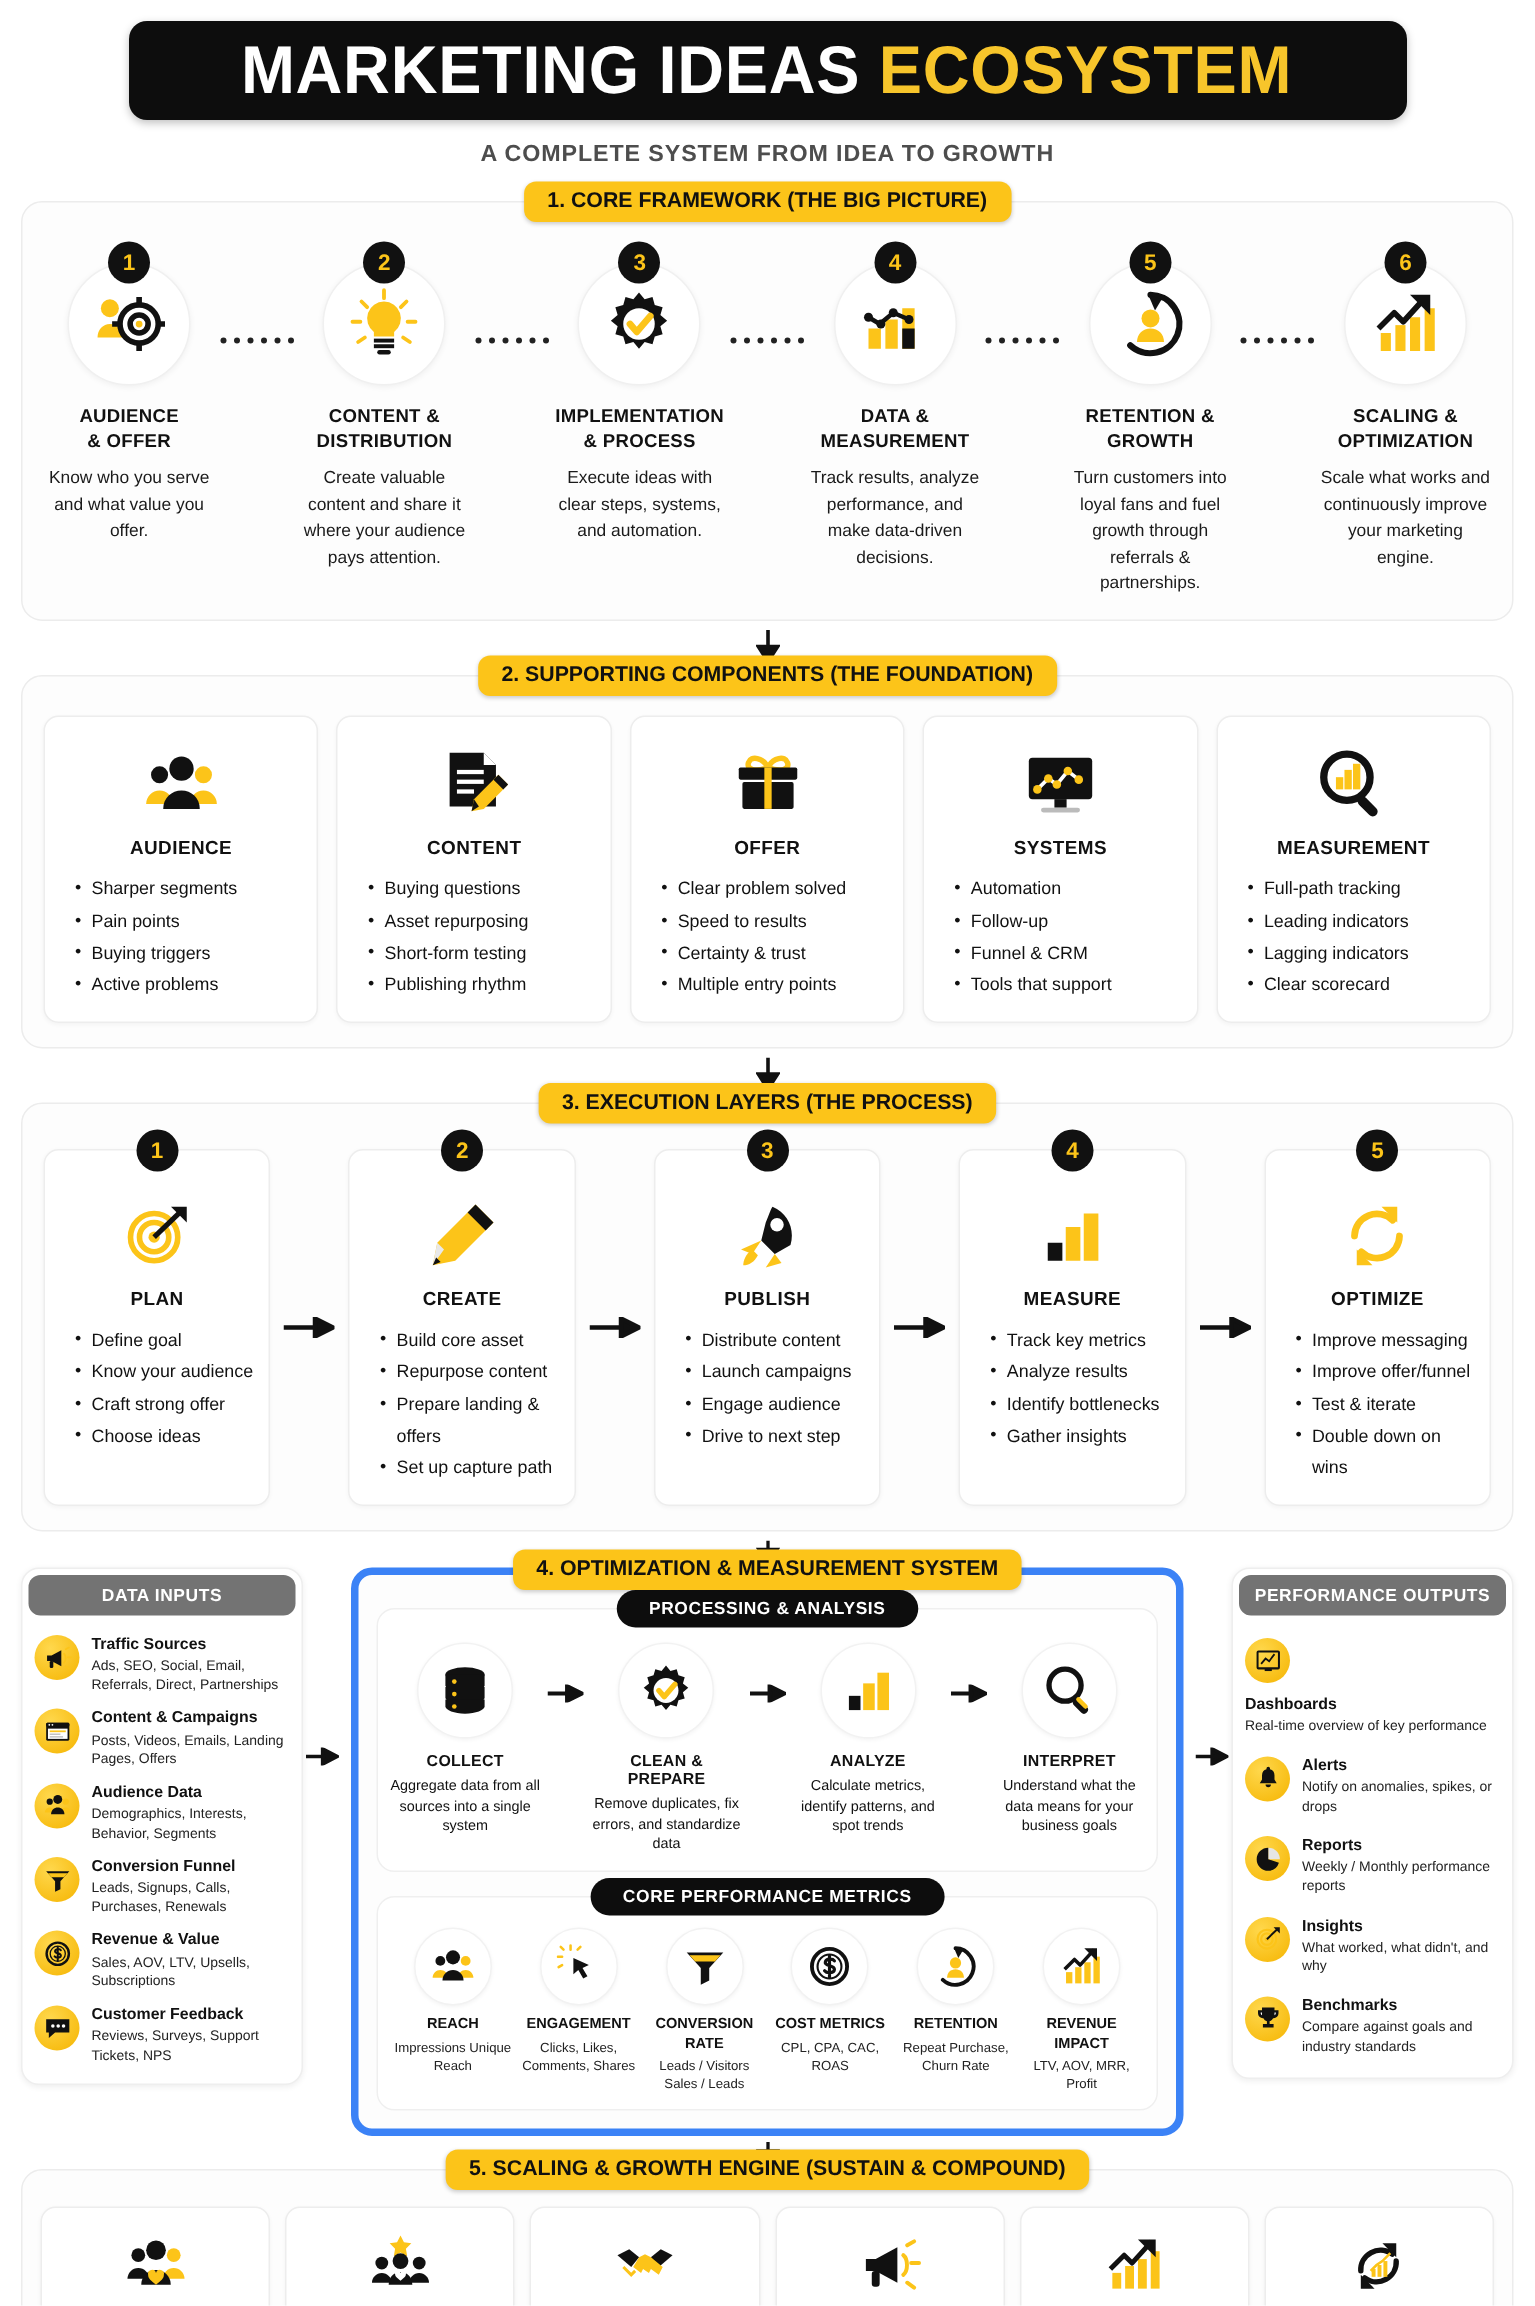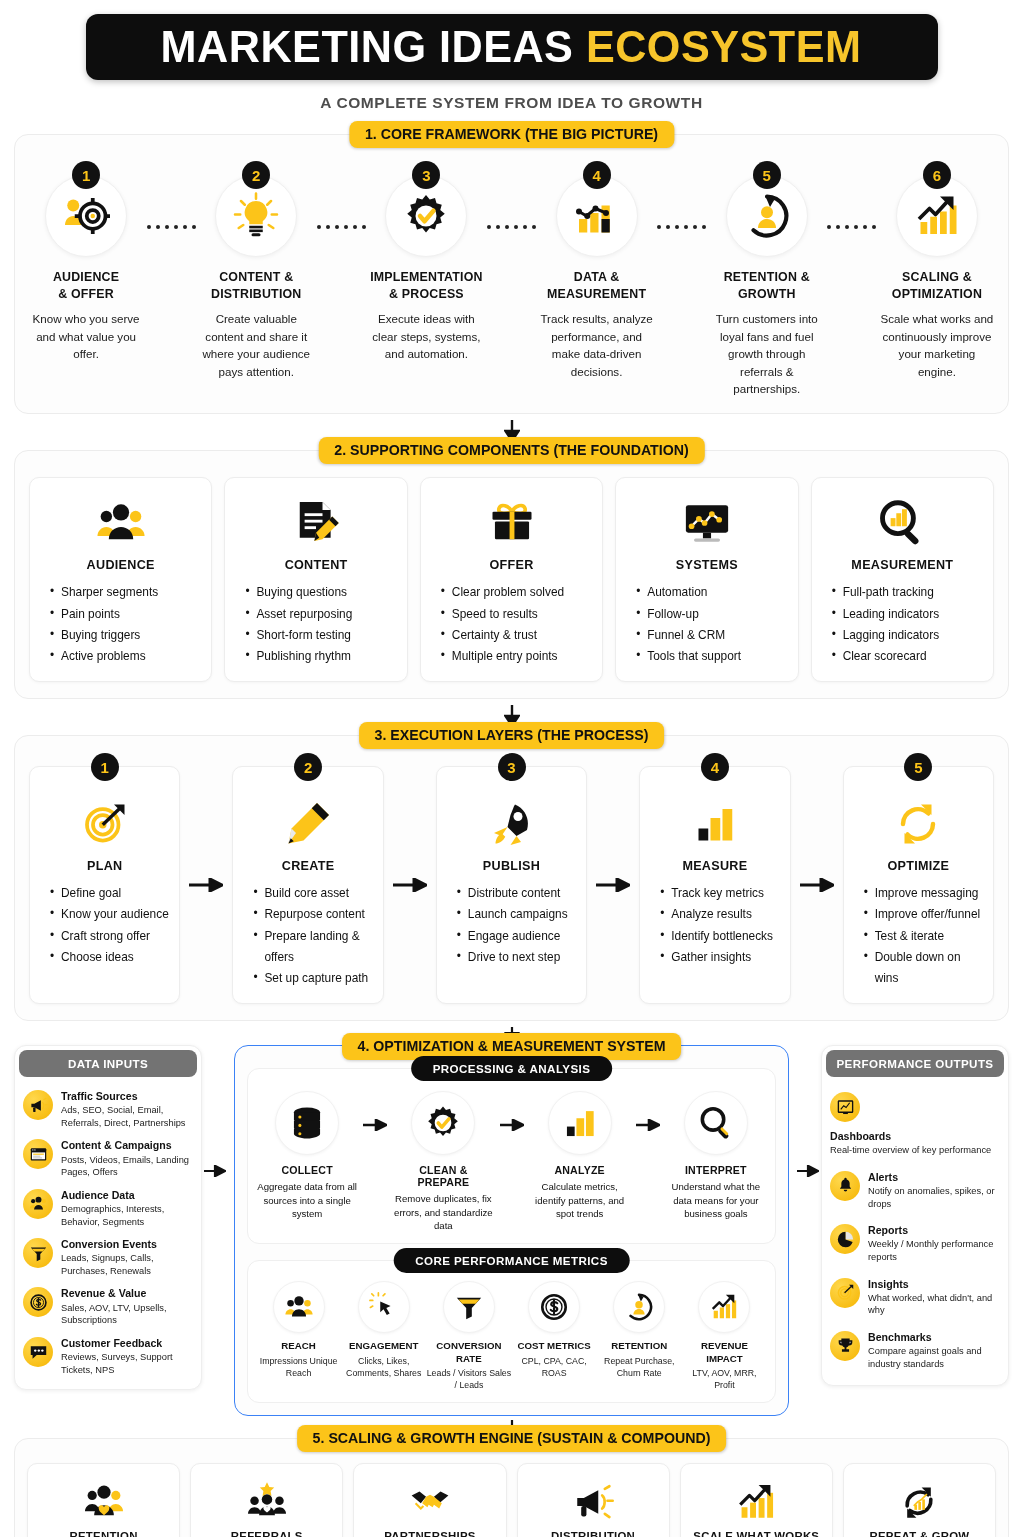--- a/index.html
+++ b/index.html
@@ -109,21 +109,21 @@
   .pitem{ display:flex; gap:8px; align-items:flex-start; padding:5px 0; }
   .pdisc{
     width:30px;height:30px;border-radius:50%;flex:0 0 30px;
     background:radial-gradient(circle at 35% 30%, #FFD84D, #F5B400);
     display:flex;align-items:center;justify-content:center;
   }
   .pitem .ptxt h4{ font-size:10.6px; font-weight:bold; line-height:1.25; }
   .pitem .ptxt p{ font-size:9.3px; line-height:1.35; color:#222; margin-top:1px;}
 
   .s4-center{ flex:1; position:relative; margin:0 6px; }
-  .s4-box{ border:1px solid #3b82f6; border-radius:14px; background:#fdfdfd; padding:22px 12px 12px; }
+  .s4-box{ border:5px solid #3b82f6; border-radius:14px; background:#fdfdfd; padding:22px 12px 12px; }
   .sub-badge{
     position:absolute; left:50%; transform:translateX(-50%);
     background:#0d0d0d; color:#fff; font-weight:bold; font-size:11.6px;
     padding:6px 22px; border-radius:16px; white-space:nowrap; z-index:6; letter-spacing:.4px;
   }
   .inner-box{ border:1px solid #efefef; border-radius:12px; background:#fff; padding:22px 8px 10px; position:relative;}
   .flow-row{ display:flex; align-items:flex-start; justify-content:center;}
   .flow-item{ flex:1; display:flex; flex-direction:column; align-items:center;justify-content:flex-end;}
   .flow-circ{
     width:64px;height:64px;border-radius:50%;background:#fff;border:1px solid #f2f2f2;
@@ -596,21 +596,21 @@
             </span>
           </div>
           <div class="pitem">
             <span class="pdisc">
               <svg width="19" height="19" viewBox="0 0 64 64">
                 <path d="M6 12h52L38 34v18l-12 6V34z" fill="#111111"></path>
                 <path d="M10 16h44l-8 9H18z" fill="#FCC419"></path>
               </svg>
             </span>
             <span class="ptxt">
-              <h4>Conversion Events</h4>
+              <h4>Conversion Funnel</h4>
               <p>Leads, Signups, Calls, Purchases, Renewals</p>
             </span>
           </div>
           <div class="pitem">
             <span class="pdisc">
               <svg width="19" height="19" viewBox="0 0 64 64">
                 <circle cx="32" cy="32" r="25" fill="none" stroke="#111111" stroke-width="5.5"></circle>
                 <circle cx="32" cy="32" r="17" fill="none" stroke="#111111" stroke-width="3"></circle>
                 <path d="M32 17v30M39 24c-2-3-12-4-13 2s13 4 13 10-11 6-14 2" stroke="#111111" stroke-width="4.5" fill="none" stroke-linecap="round"></path>
               </svg>

